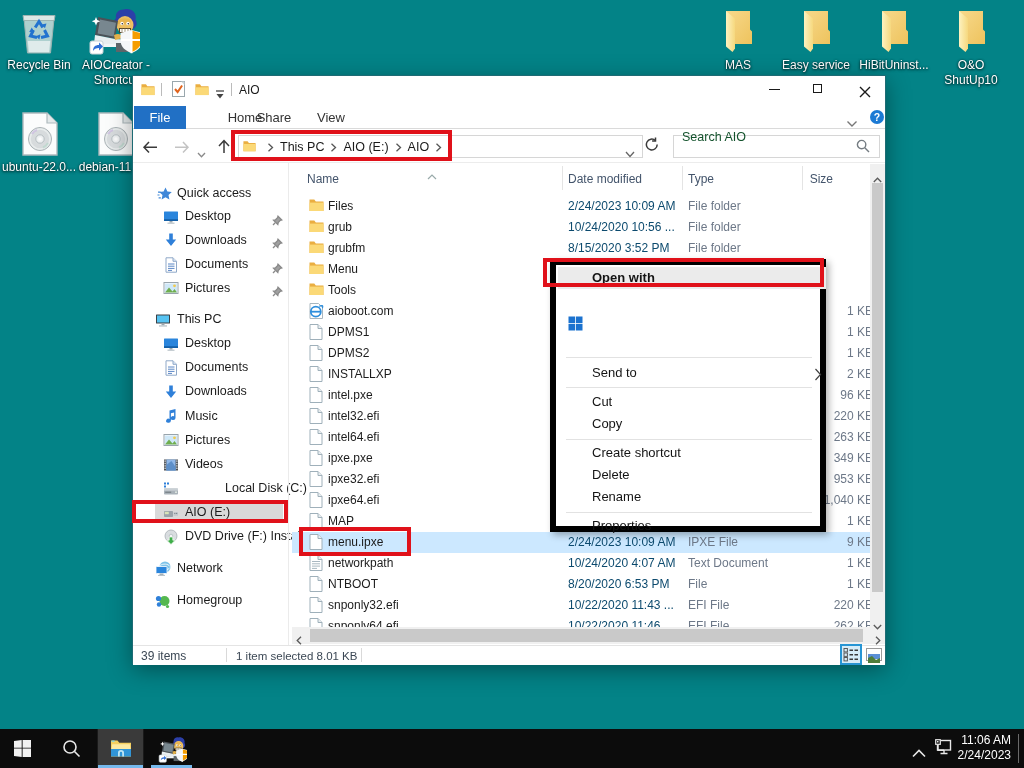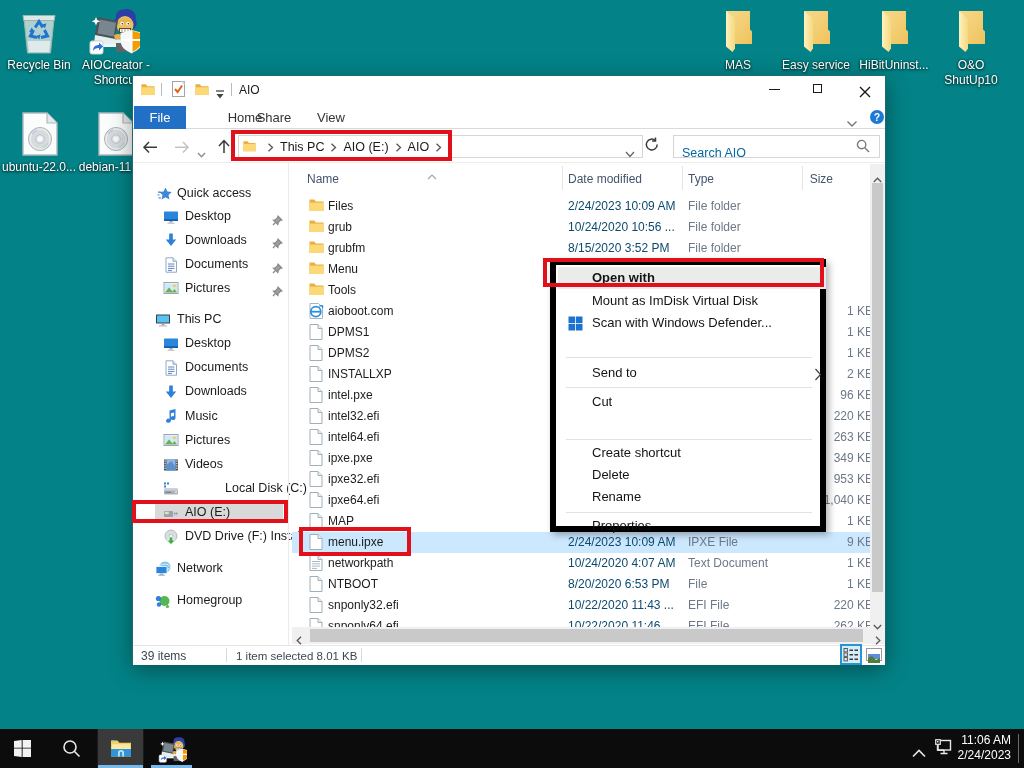--- a/index.html
+++ b/index.html
@@ -220,21 +220,21 @@
       </svg>
     </div>
     <div class="abs" style="left:492px;top:68px;"><svg width="10" height="7" viewBox="0 0 10 7">
         <path d="M1 1 L5 5.5 L9 1" stroke="#666" stroke-width="1.3" fill="none"></path>
       </svg></div>
     <div class="abs" style="left:512px;top:61px;"><svg width="14" height="15" viewBox="0 0 14 15">
         <path d="M12.2 7.5 a5.4 5.4 0 1 1 -1.8-4" stroke="#3a3a3a" stroke-width="1.5" fill="none"></path>
         <path d="M10.5 0.5 v3.4 h-3.4" fill="none" stroke="#3a3a3a" stroke-width="1.5"></path>
       </svg></div>
     <div class="abs" style="left:540px;top:59px;width:207px;height:23px;border:1px solid #d6d6d6;"></div>
-    <div class="abs" style="left:549px;top:70px;font-size:12.5px;color:#0369a1;">Search AIO</div>
+    <div class="abs" style="left:549px;top:54px;font-size:12.5px;color:#14532d;">Search AIO</div>
     <div class="abs" style="left:723px;top:63px;"><svg width="14" height="14" viewBox="0 0 14 14">
         <circle cx="5.6" cy="5.6" r="4.2" stroke="#747c82" stroke-width="1.4" fill="none"></circle>
         <path d="M8.8 8.8 L13 13" stroke="#747c82" stroke-width="1.4"></path>
       </svg></div>
     <div class="abs" style="left:22px;top:427px;width:128px;height:19.5px;background:#d9d9d9;"></div>
     <div class="abs" style="left:24px;top:109.5px;"><svg width="16" height="16" viewBox="0 0 16 16">
         <path d="M8.5 1.5 l1.9 4 4.4.5 -3.3 3 .9 4.4 -3.9-2.2 -3.9 2.2 .9-4.4 -3.3-3 4.4-.5z" fill="#3f87d8"></path>
         <path d="M1 6.2 h2.6 M0.5 9 h2 M1.6 11.8 h2.2" stroke="#3f87d8" stroke-width="1.2"></path>
       </svg></div>
     <div class="sbi" style="left:44px;top:110.0px;">Quick access</div>
@@ -605,24 +605,23 @@
       </svg></div>
     <div class="abs" style="left:733px;top:572px;width:16px;height:13px;border:1.6px solid #9a9a9a;background:#fff;">
 <svg width="12" height="9" viewBox="0 0 12 9" style="margin:0.5px 0 0 0.5px;">
         <rect width="12" height="5" fill="#5b8fd6"></rect>
         <path d="M0 9 V4 l4-2 4 4 4-2 V9z" fill="#4f7d3a"></path>
       </svg></div>
   </div>
 <div class="abs" style="left:550px;top:259px;width:276px;height:273px;background:#ffffff;border:6px solid #000000;box-shadow:3px 3px 7px rgba(0,0,0,.3);z-index:50;">
     <div class="abs" style="left:2px;top:2px;width:268px;height:22px;background:#ebebeb;"></div>
     <div class="mi" style="top:2px;font-weight:bold;">Open with</div>
-    <div class="mi" style="top:24.5px;">Mount as ImDisk Virtual Disk</div>
-    <div class="mi" style="top:46.5px;">Scan with Windows Defender...</div>
     <div class="mi" style="top:97px;">Send to</div>
     <div class="mi" style="top:126px;">Cut</div>
+    <div class="mi" style="top:148.4px;">Copy</div>
     <div class="mi" style="top:177px;">Create shortcut</div>
     <div class="mi" style="top:199px;">Delete</div>
     <div class="mi" style="top:221px;">Rename</div>
     <div class="mi" style="top:250px;">Properties</div>
     <div class="msep" style="top:92px;"></div>
     <div class="msep" style="top:122px;"></div>
     <div class="msep" style="top:174px;"></div>
     <div class="msep" style="top:246.5px;"></div>
     <div class="abs" style="left:12px;top:51px;"><svg width="15" height="15" viewBox="0 0 15 15">
         <g fill="#1b72cf">

